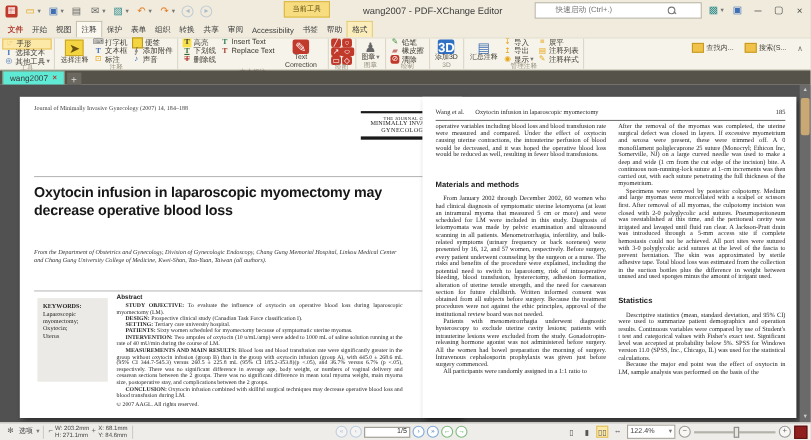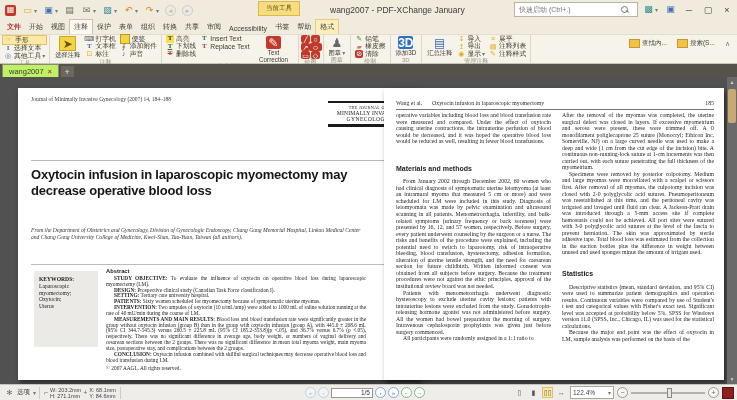--- a/index.html
+++ b/index.html
@@ -12,21 +12,21 @@
   .qbtn{display:flex;align-items:center;height:14px;padding:0 2px;border-radius:2px;cursor:default;}
   .qbtn.dis{opacity:.45;}
   .ic{display:inline-flex;align-items:center;justify-content:center;width:11px;height:11px;font-size:9px;line-height:1;}
   .c-red{background:#c0392b;color:#fff;font-size:8px;border-radius:2px;}
   .c-gold{color:#e6a817;}  .c-blue{color:#3f6fb5;}  .c-teal{color:#2e8b8b;}
   .c-gray{color:#666;}     .c-orange{color:#e07b1f;}.c-green{color:#3a8f3a;}
   .c-circ{border:1px solid #8aa7c9;border-radius:50%;color:#5b82ad;width:9px;height:9px;font-size:7px;}
   .arr{font-size:6px;color:#777;margin-left:1px;}
   .win-title{position:absolute;left:330px;top:0;height:20px;display:flex;align-items:center;font-size:8.5px;color:#3c3c3c;}
   .tb-right{position:absolute;right:2px;top:2px;display:flex;align-items:center;gap:3px;}
-  .searchbox{display:flex;align-items:center;width:118px;height:13px;background:#fff;border:1px solid #b9b4a4;padding:0 2px;}
+  .searchbox{display:flex;align-items:center;width:118px;height:13px;background:#fff;border:1px solid #b9b4a4;padding:0 16px;}
   .searchbox input{border:none;outline:none;width:100px;font-size:7px;color:#888;background:transparent;font-family:inherit;}
   .mag{position:relative;width:8px;height:8px;display:inline-block;}
   .mag::before{content:"";position:absolute;left:0;top:0;width:5px;height:5px;border:1.2px solid #777;border-radius:50%;}
   .mag::after{content:"";position:absolute;left:5.5px;top:5.5px;width:3px;height:1.2px;background:#777;transform:rotate(45deg);}
   .winbtn{width:16px;height:14px;display:flex;align-items:center;justify-content:center;font-size:9px;color:#444;}
   .ctx-label{position:absolute;left:258px;top:1px;height:13px;padding:0 7px;background:#f7dd7f;border:1px solid #d9b94a;
     display:flex;align-items:center;font-size:6.5px;color:#5a4a12;}
 
   
   .tabrow{position:absolute;left:0;top:20px;width:737px;height:14px;background:#f0ebdd;display:flex;align-items:flex-end;padding-left:3px;box-sizing:border-box;}
@@ -60,21 +60,21 @@
   .ell{transform:scaleX(1.45);}
   .cube{background:#2f6fc4;color:#fff;font-size:6px;font-weight:bold;border-radius:2px;}
   .pink{color:#c77;}
   .ribbon-right{position:absolute;right:4px;top:38px;display:flex;align-items:center;gap:4px;}
   .rr-btn{display:flex;align-items:center;gap:2px;font-size:6.5px;color:#4a463c;padding:1px 3px;}
   .fold{width:9px;height:7px;background:#f0c24a;border:1px solid #c79a26;position:relative;}
   .chev{font-size:7px;color:#777;padding:0 3px;}
 
   
   .doctabs{position:absolute;left:0;top:64px;width:737px;height:13px;background:#55524a;display:flex;align-items:flex-end;}
-  .dtab{display:flex;align-items:center;gap:4px;height:12px;background:#bef264;border:1px solid #8d8872;border-bottom:none;
+  .dtab{display:flex;align-items:center;gap:4px;height:12px;background:#5eead4;border:1px solid #8d8872;border-bottom:none;
     padding:0 6px;font-size:7.5px;color:#3a3a3a;margin-left:2px;}
   .dtab .x{color:#b03a2e;font-weight:bold;font-size:7px;}
   .plus{width:13px;height:11px;margin-left:2px;background:#6b685f;color:#ddd;display:flex;align-items:center;justify-content:center;font-size:9px;}
 
   
   .docarea{position:absolute;left:0;top:77px;width:737px;height:307px;background:#515151;overflow:hidden;}
   .page{position:absolute;background:#fff;box-shadow:2px 3px 5px rgba(0,0,0,.5);color:#1d1d1d;}
   .page-left{left:18px;top:11px;width:402px;height:292px;text-decoration:underline;}
   .page-right{left:384px;top:11px;width:340px;height:292px;}
 
@@ -175,21 +175,21 @@
           <span class="ic c-orange">↷</span>
           <span class="arr">▾</span>
         </div>
         <div class="qbtn dis">
           <span class="ic c-circ">◂</span>
         </div>
         <div class="qbtn dis">
           <span class="ic c-circ">▸</span>
         </div>
       </div>
-    <div class="win-title">wang2007 - PDF-XChange January</div>
+    <div class="win-title">wang2007 - PDF-XChange Editor</div>
     <div class="ctx-label">当前工具</div>
     <div class="tb-right">
       <div class="searchbox">
         <input placeholder="快速启动 (Ctrl+.)" style="">
         <span class="mag"></span>
       </div>
       <div class="qbtn">
           <span class="ic c-teal">▩</span>
           <span class="arr">▾</span>
         </div>

